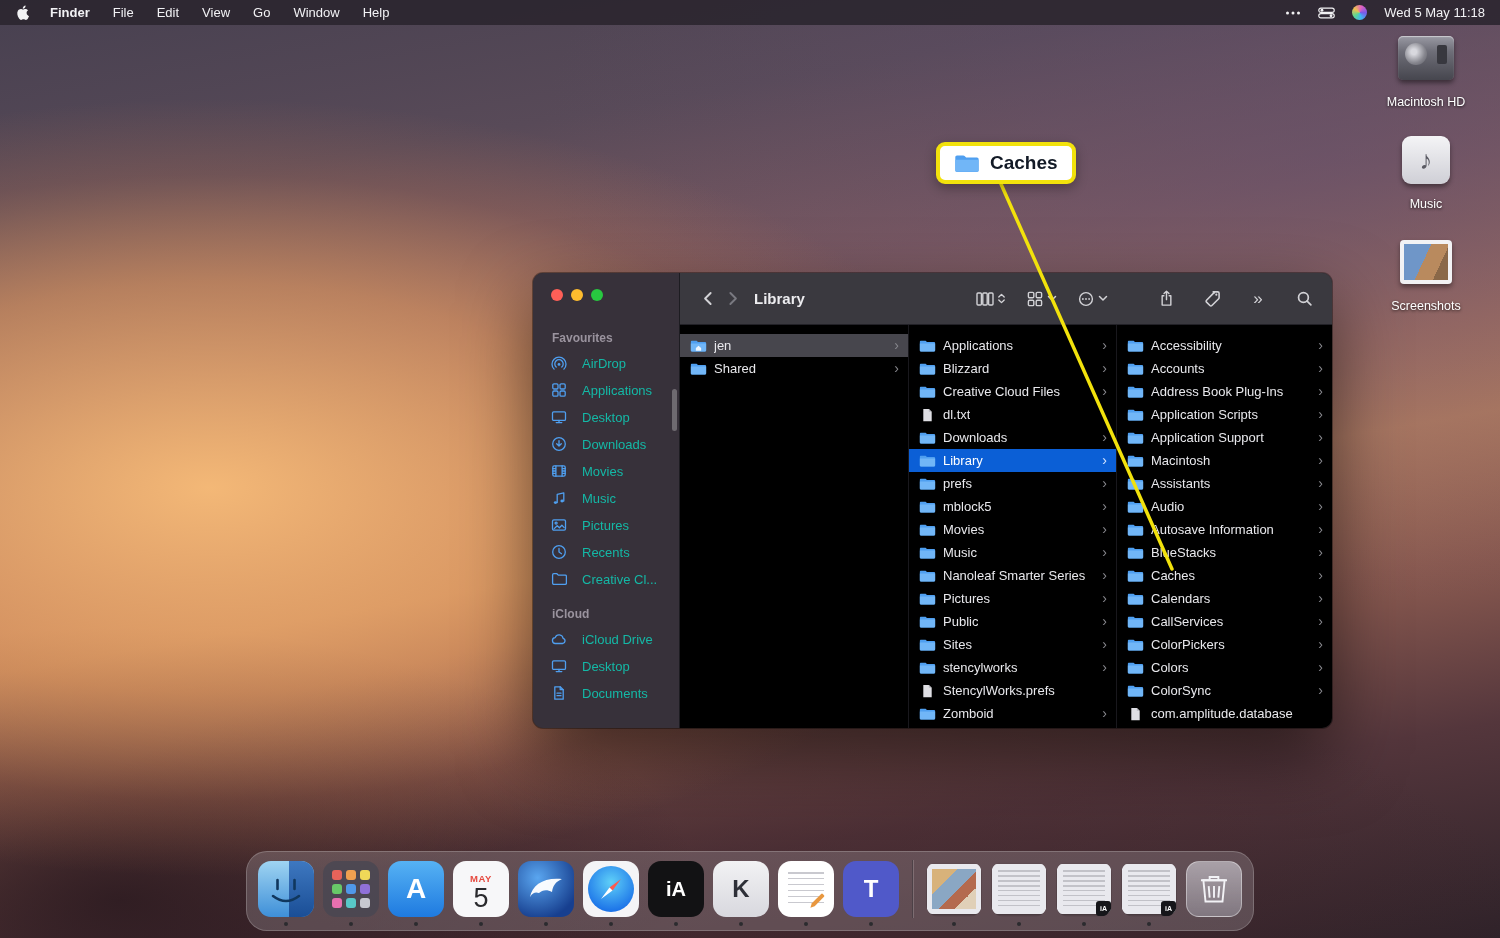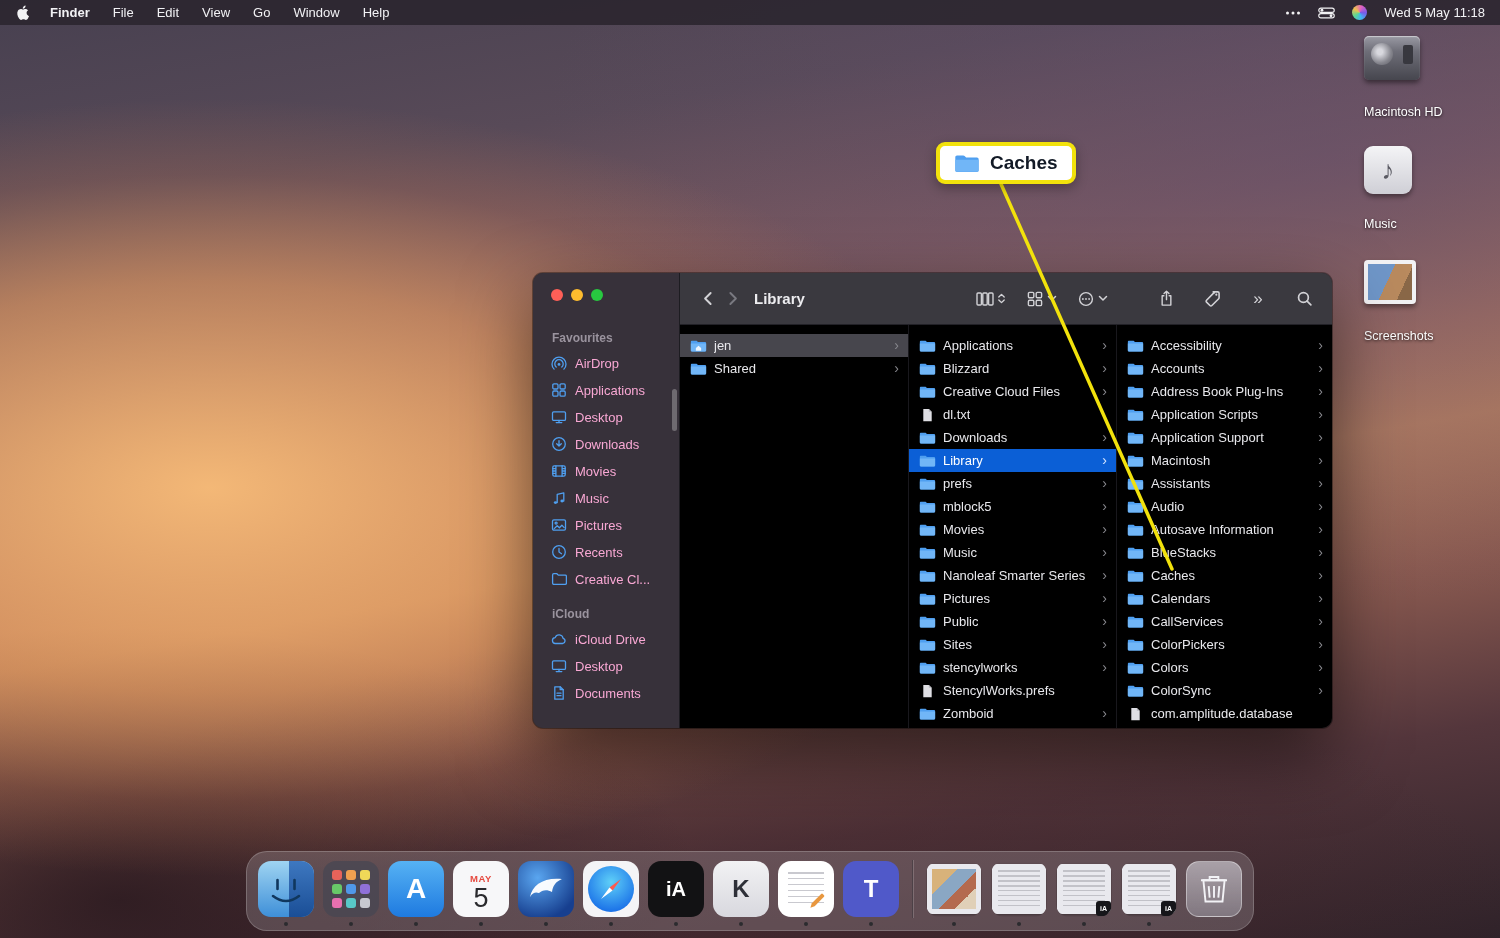--- a/index.html
+++ b/index.html
@@ -25,21 +25,21 @@
   .mb-item.app { font-weight:700; }
   .mb-right { display:flex; align-items:center; gap:17px; }
   .mb-ic { display:flex; align-items:center; }
   .siri { width:15px; height:15px; border-radius:50%;
     background:conic-gradient(from 20deg,#e060c0,#7a5ae8,#40b8f0,#60d890,#f0c050,#e060c0); }
   .clock { white-space:nowrap; }
 
   
   .desktop-icons { position:absolute; top:33px; right:12px; width:124px; z-index:3;
     display:flex; flex-direction:column; align-items:center; gap:26px; }
-  .desk-icon { display:flex; flex-direction:column; align-items:flex-start; gap:22px; width:124px; }
+  .desk-icon { display:flex; flex-direction:column; align-items:center; gap:12px; width:124px; }
   .di { height:50px; display:flex; align-items:center; justify-content:center; }
   .di-label { font-size:12.5px; color:#fff; text-shadow:0 1px 3px rgba(0,0,0,.8); }
   .art-hd { width:56px; height:44px; border-radius:5px; position:relative;
     background:linear-gradient(180deg,#9a9aa4 0%,#6e6e78 35%,#46464e 100%);
     box-shadow:inset 0 1px 1px rgba(255,255,255,.5), 0 3px 5px rgba(0,0,0,.45); }
   .art-hd::before { content:""; position:absolute; left:7px; top:7px; width:22px; height:22px; border-radius:50%;
     background:radial-gradient(circle at 40% 40%,#d8d8de 15%,#86868e 60%,#5a5a62); }
   .art-hd::after { content:""; position:absolute; right:7px; top:9px; width:10px; height:19px; border-radius:2px; background:#38383f; }
   .art-music { width:48px; height:48px; border-radius:9px; display:flex; align-items:center; justify-content:center;
     background:linear-gradient(180deg,#f4f4f6,#cfcfd6); color:#5a5a63; font-size:26px; box-shadow:0 3px 5px rgba(0,0,0,.4); }
@@ -51,22 +51,22 @@
   .window { position:absolute; left:533px; top:273px; width:799px; height:455px; z-index:10;
     border-radius:10px; overflow:hidden; display:flex;
     background:#28272c; box-shadow:0 28px 70px rgba(0,0,0,.55), 0 0 0 1px rgba(0,0,0,.35); }
   .sidebar { width:147px; flex:none; position:relative; background:rgba(56,50,59,.96); border-right:1px solid #1d1c21; }
   .traffic { display:flex; gap:8px; padding:16px 0 0 18px; }
   .tl { width:12px; height:12px; border-radius:50%; }
   .tl.red { background:#ff5f57; } .tl.yellow { background:#febc2e; } .tl.green { background:#28c840; }
   .sb-sections { margin-top:24px; }
   .sb-header { font-size:12px; font-weight:700; color:#9a939e; padding:6px 0 4px 19px; }
   .sb-section + .sb-section { margin-top:9px; }
-  .sb-item { height:26px; margin:1px 6px; border-radius:5px; display:flex; align-items:center; gap:7px;
-    padding:0 4px 0 12px; font-size:13px; color:#f9a8d4; }
+  .sb-item { height:26px; margin:1px 6px; border-radius:5px; display:flex; align-items:center; gap:14px;
+    padding:0 4px 0 12px; font-size:13px; color:#14b8a6; }
   .sb-ic { width:17px; flex:none; display:flex; }
   .sb-ic svg { width:16px; height:16px; }
   .sb-label { white-space:nowrap; overflow:hidden; text-overflow:ellipsis; }
   .sb-scroll { position:absolute; right:2px; top:116px; width:5px; height:42px; border-radius:3px; background:rgba(255,255,255,.28); }
 
   .winmain { flex:1; display:flex; flex-direction:column; min-width:0; }
   .toolbar { height:52px; flex:none; display:flex; align-items:center; background:#3a393f;
     border-bottom:1px solid #222127; padding:0 16px; color:#d6d6da; }
   .tb-btn { display:flex; align-items:center; justify-content:center; width:24px; height:24px; }
   .tb-btn svg { width:17px; height:17px; }

